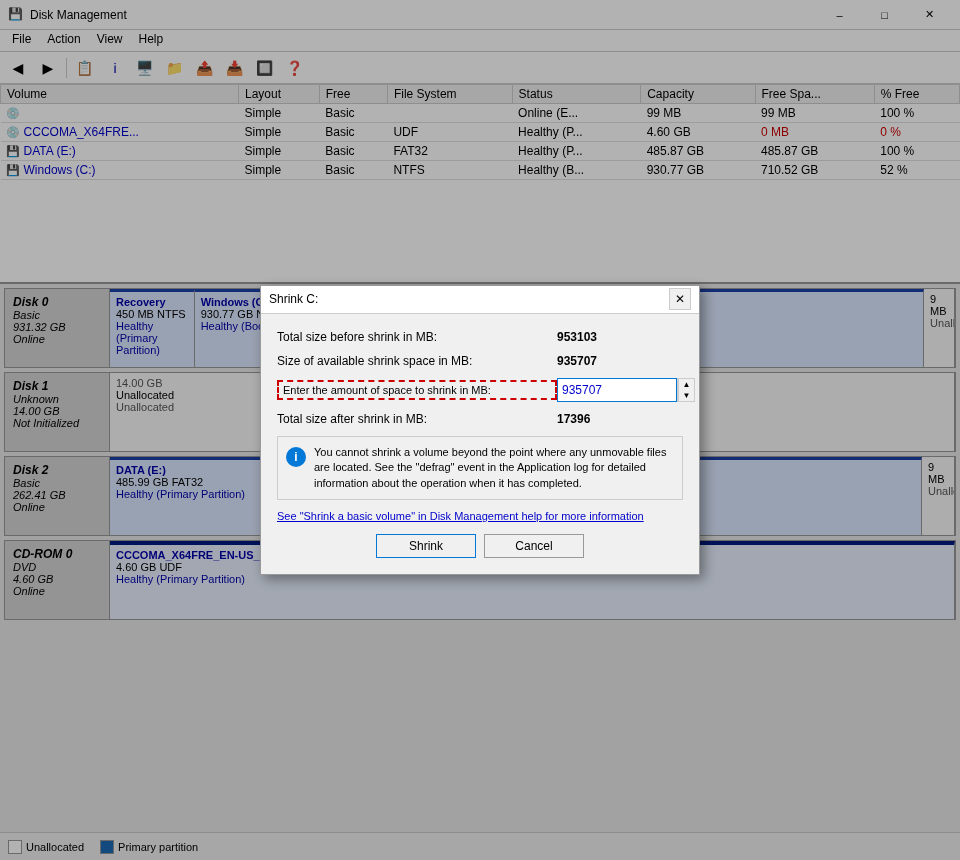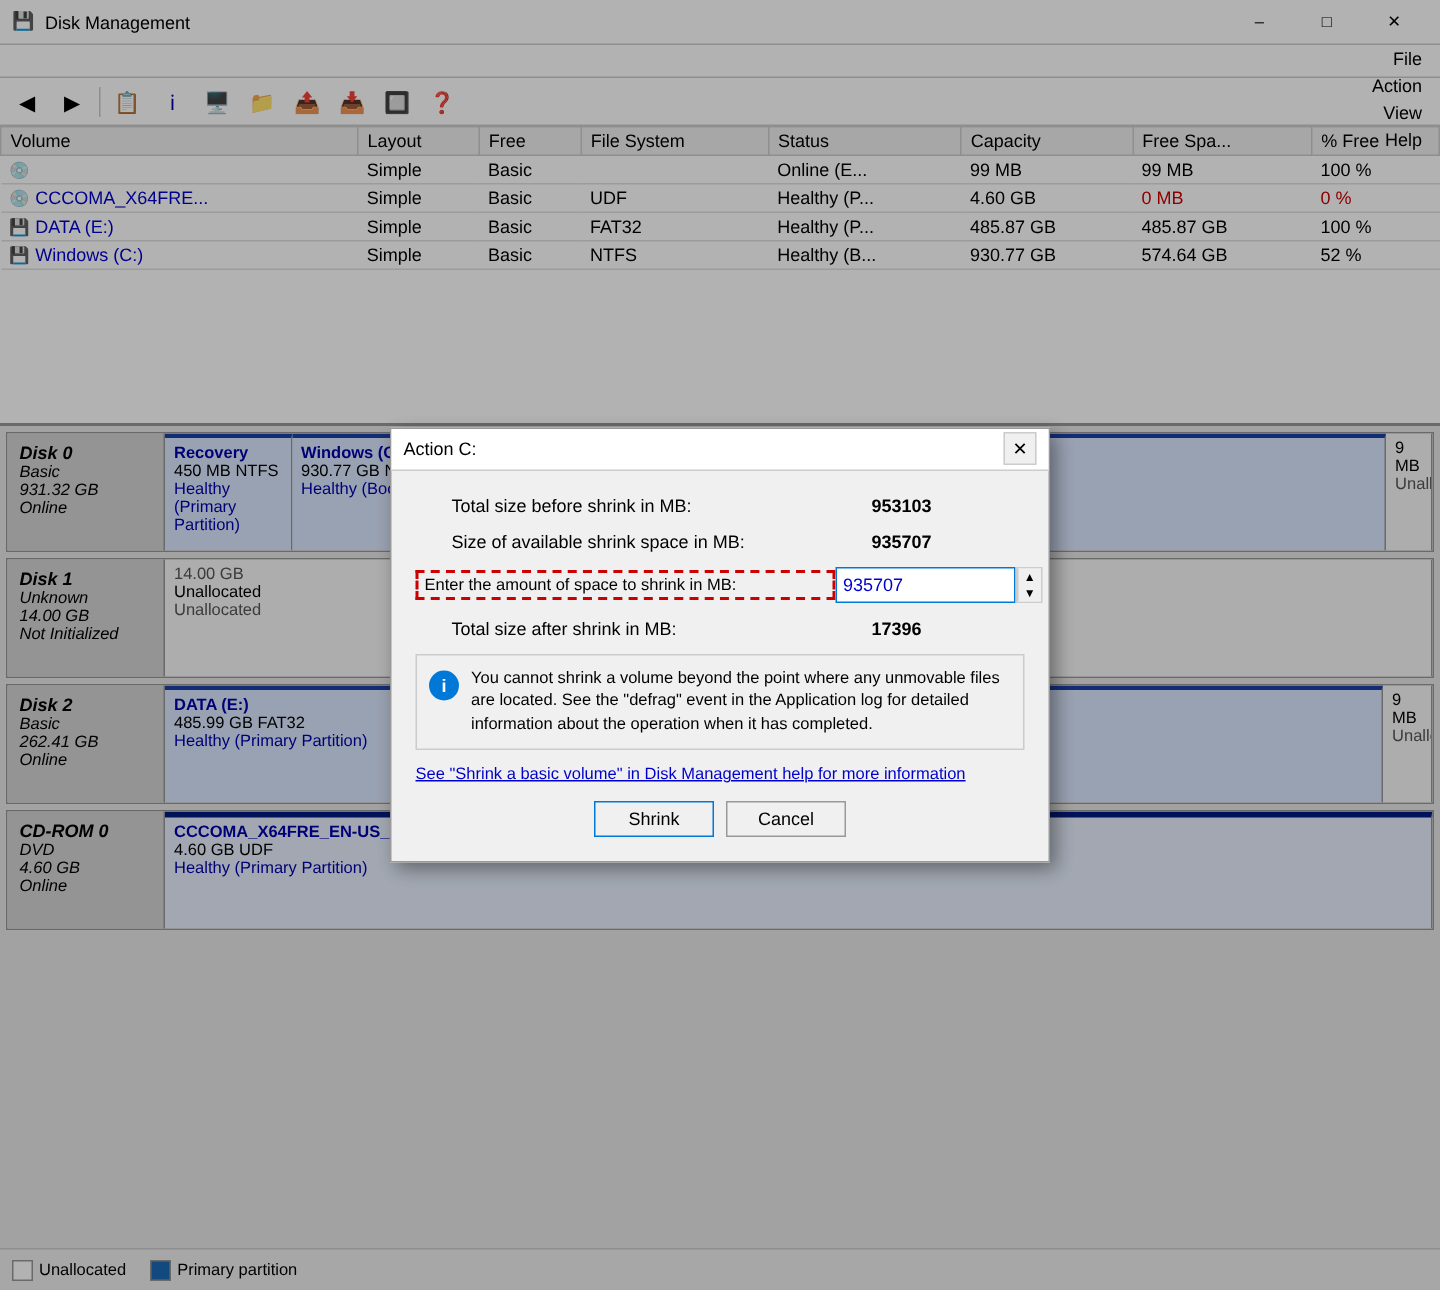--- a/index.html
+++ b/index.html
@@ -20,23 +20,22 @@
     .title-bar-title { font-size: 12px; color: #000; }
     .title-bar-controls { display: flex; gap: 0; }
     .title-bar-btn { width: 45px; height: 30px; border: none; background: transparent; cursor: pointer; font-size: 11px; display: flex; align-items: center; justify-content: center; }
 
     
     .menu-bar {
       background: #fff;
       border-bottom: 1px solid #ccc;
       height: 22px;
       display: flex;
-      align-items: flex-end;
+      align-items: flex-start;
       padding: 0 4px;
-      flex-direction: column;
     }
     .menu-item { padding: 2px 8px; cursor: pointer; font-size: 12px; }
 
     
     .toolbar {
       background: #fff;
       border-bottom: 1px solid #ccc;
       height: 32px;
       display: flex;
       align-items: center;
@@ -162,35 +161,35 @@
       border-bottom: 1px solid #ccc;
       height: 28px;
       display: flex;
       align-items: center;
       justify-content: space-between;
       padding: 0 8px;
     }
     .modal-title { font-size: 12px; font-weight: normal; }
     .modal-close-btn { width: 22px; height: 22px; border: 1px solid #ccc; background: #f0f0f0; cursor: pointer; display: flex; align-items: center; justify-content: center; font-size: 12px; }
     .modal-body { padding: 16px; }
-    .modal-row { display: flex; align-items: flex-start; margin-bottom: 10px; margin-left: 24px; }
+    .modal-row { display: flex; align-items: flex-start; margin-bottom: 10px; }
     .modal-label { flex: 0 0 280px; font-size: 12px; }
     .modal-value { flex: 1; font-size: 12px; font-weight: bold; }
     .modal-input-row { display: flex; align-items: center; margin-bottom: 10px; }
     .modal-input-label { flex: 0 0 280px; font-size: 11px; border: 2px dashed #cc0000; padding: 2px 4px; }
     .modal-input-wrap { display: flex; }
     .modal-input { width: 120px; border: 1px solid #0078d7; padding: 2px 4px; font-size: 12px; background: #fff; color: #0000cc; }
     .modal-spin { display: flex; flex-direction: column; border: 1px solid #ccc; }
     .spin-btn { width: 16px; height: 11px; border: none; background: #f0f0f0; cursor: pointer; font-size: 8px; display: flex; align-items: center; justify-content: center; border-left: 1px solid #ccc; }
     .modal-info { background: #f0f0f0; border: 1px solid #ccc; padding: 8px; margin-bottom: 10px; display: flex; gap: 8px; align-items: flex-start; }
     .info-icon { width: 20px; height: 20px; border-radius: 50%; background: #0078d7; color: #fff; display: flex; align-items: center; justify-content: center; font-size: 12px; font-weight: bold; flex-shrink: 0; margin-top: 2px; }
     .modal-info-text { font-size: 11px; color: #000; line-height: 1.4; }
     .modal-link { color: #0000cc; text-decoration: underline; cursor: pointer; font-size: 11px; margin-bottom: 12px; display: block; }
     .modal-buttons { display: flex; justify-content: center; gap: 8px; }
-    .modal-btn { width: 80px; height: 24px; border: 1px solid #999; background: #f0f0f0; cursor: pointer; font-size: 12px; }
+    .modal-btn { width: 100px; height: 24px; border: 1px solid #999; background: #f0f0f0; cursor: pointer; font-size: 12px; }
     .modal-btn.primary { background: #f0f0f0; border: 1px solid #0078d7; }
   </style>
 </head>
 <body>
 
 <div class="title-bar">
   <div class="title-bar-left">
     <span class="title-bar-icon">💾</span>
     <span class="title-bar-title">Disk Management</span>
   </div>
@@ -267,21 +266,21 @@
       <td style="color:inherit">485.87 GB</td>
       <td style="color:inherit">100 %</td>
     </tr>
         <tr>
       <td><span style="font-size:11px;">💾</span> <span class="blue-text">Windows (C:)</span></td>
       <td>Simple</td>
       <td>Basic</td>
       <td>NTFS</td>
       <td>Healthy (B...</td>
       <td>930.77 GB</td>
-      <td style="color:inherit">574.64 GB</td>
+      <td style="color:inherit">710.52 GB</td>
       <td style="color:inherit">52 %</td>
     </tr>
       </tbody>
   </table>
 </div>
 
 <div class="disk-panel" id="disk-panel">
 <div class="disk-row">
       <div class="disk-label">
       <div class="disk-label-name">Disk 0</div>
@@ -366,21 +365,21 @@
   </div>
   <div class="legend-item">
     <div class="legend-box primary"></div>
     <span>Primary partition</span>
   </div>
 </div>
 
 <div class="modal-overlay">
   <div class="modal">
     <div class="modal-titlebar">
-      <span class="modal-title">Action C:</span>
+      <span class="modal-title">Shrink C:</span>
       <button class="modal-close-btn">✕</button>
     </div>
     <div class="modal-body">
       <div class="modal-row">
         <span class="modal-label">Total size before shrink in MB:</span>
         <span class="modal-value">953103</span>
       </div>
       <div class="modal-row">
         <span class="modal-label">Size of available shrink space in MB:</span>
         <span class="modal-value">935707</span>

